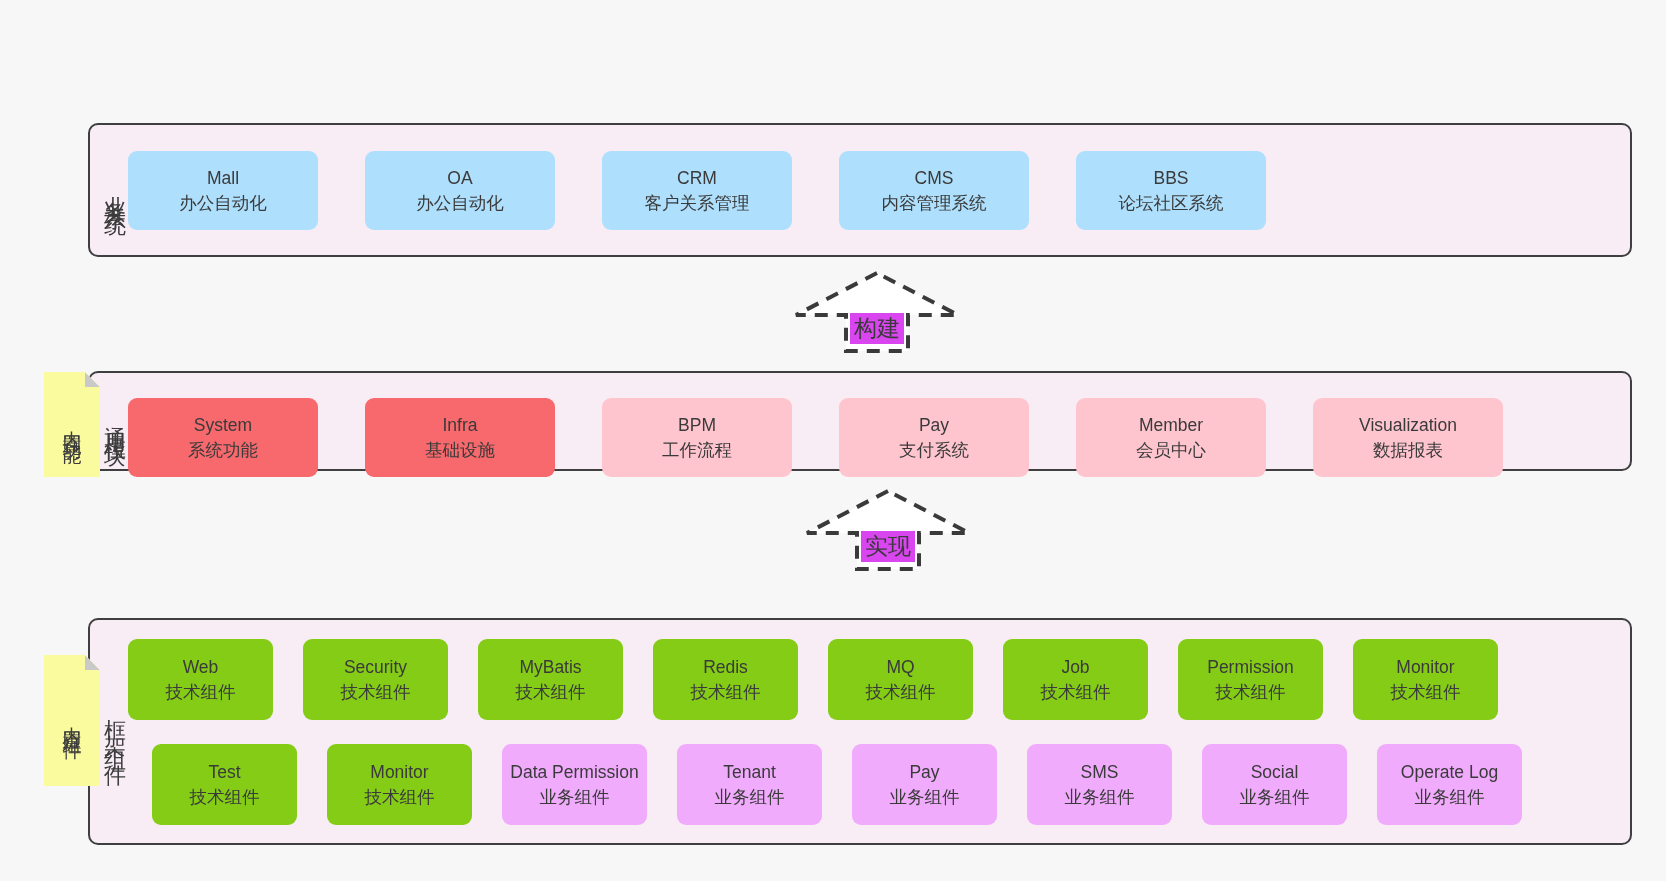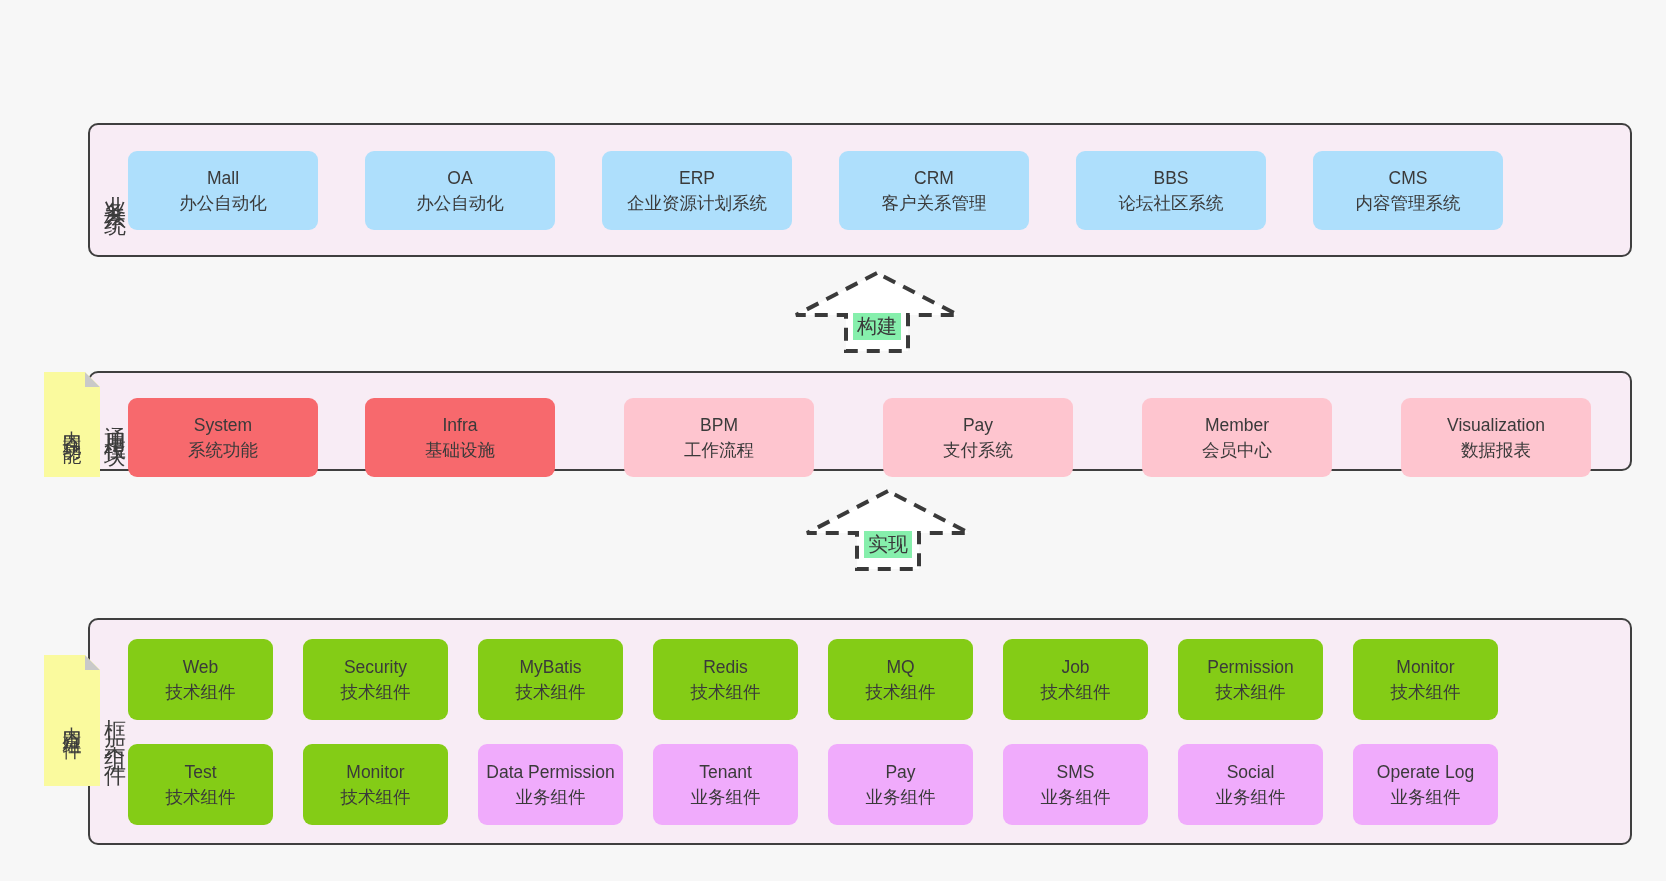--- a/index.html
+++ b/index.html
@@ -24,42 +24,42 @@
     writing-mode:vertical-lr; text-orientation:upright;
     font-size:22px; letter-spacing:6px; color:#3b3b3b;
   }
   #layer-components .vlabel { letter-spacing:15px; }
 
   .row { position:absolute; left:38px; display:flex; gap:47px; }
   #layer-business .row { top:26px; }
   #layer-modules  .row { top:25px; }
   #layer-components .row { gap:30px; }
   #row-tech { top:19px; }
-  #row-biz  { top:124px; }
+  #row-biz  { top:124px;margin-left:24px; }
 
   .box {
     width:190px; height:79px; border-radius:9px;
     display:flex; flex-direction:column; align-items:center; justify-content:center;
     text-align:center; font-size:17.5px; line-height:1.38; color:#3a3a3a;
     padding:2px; box-sizing:border-box;
   }
   #layer-components .box { width:145px; height:81px; }
   .box[data-variant="blue"]       { background:#aedffc; }
   .box[data-variant="red"]        { background:#f7696d; }
-  .box[data-variant="pink"]       { background:#fec5cf;margin-left:22px; }
+  .box[data-variant="pink"]       { background:#fec5cf; }
   .box[data-variant="green"]      { background:#84cc16; }
   .box[data-variant="lightgreen"] { background:#f0abfc; }
 
   .arrow { position:absolute; width:176px; height:90px; z-index:2; }
   #arrow-build     { left:789px; top:266px; }
   #arrow-implement { left:800px; top:484px; }
   .arrow svg { position:absolute; left:0; top:0; }
   .arrow-label {
     position:absolute; left:50%; top:47px; transform:translateX(-50%);
-    background:#86efac; padding:0 4px; font-size:20px; color:#3a3a3a;
+    background:#d946ef; padding:0 4px; font-size:23px; color:#3a3a3a;
     white-space:nowrap;
   }
 
   .sticky {
     position:absolute; left:44px; width:56px; background:#fafa9e; z-index:3;
     display:flex; align-items:center; justify-content:center;
     clip-path:polygon(0 0, calc(100% - 15px) 0, 100% 15px, 100% 100%, 0 100%);
   }
   #sticky-features   { top:372px; height:105px; }
   #sticky-components { top:655px; height:131px; }
@@ -82,34 +82,30 @@
     <div class="row">
       <div class="box" data-variant="blue">
         <span>Mall</span>
         <span>办公自动化</span>
       </div>
       <div class="box" data-variant="blue">
         <span>OA</span>
         <span>办公自动化</span>
       </div>
       <div class="box" data-variant="blue">
-        <span>ERP</span>
-        <span>企业资源计划系统</span>
-      </div>
-      <div class="box" data-variant="blue">
         <span>CRM</span>
         <span>客户关系管理</span>
       </div>
       <div class="box" data-variant="blue">
+        <span>CMS</span>
+        <span>内容管理系统</span>
+      </div>
+      <div class="box" data-variant="blue">
         <span>BBS</span>
         <span>论坛社区系统</span>
-      </div>
-      <div class="box" data-variant="blue">
-        <span>CMS</span>
-        <span>内容管理系统</span>
       </div>
     </div>
   </div>
 
   <div class="arrow" id="arrow-build">
     <svg width="176" height="90" viewBox="0 0 176 90">
       <path d="M88 7 L7 49 L57 49 L57 85 L119 85 L119 49 L169 49 Z" fill="#ffffff" stroke="#3a3a3a" stroke-width="4" stroke-dasharray="13 9" stroke-linejoin="miter"></path>
     </svg>
     <span class="arrow-label">构建</span>
   </div>

